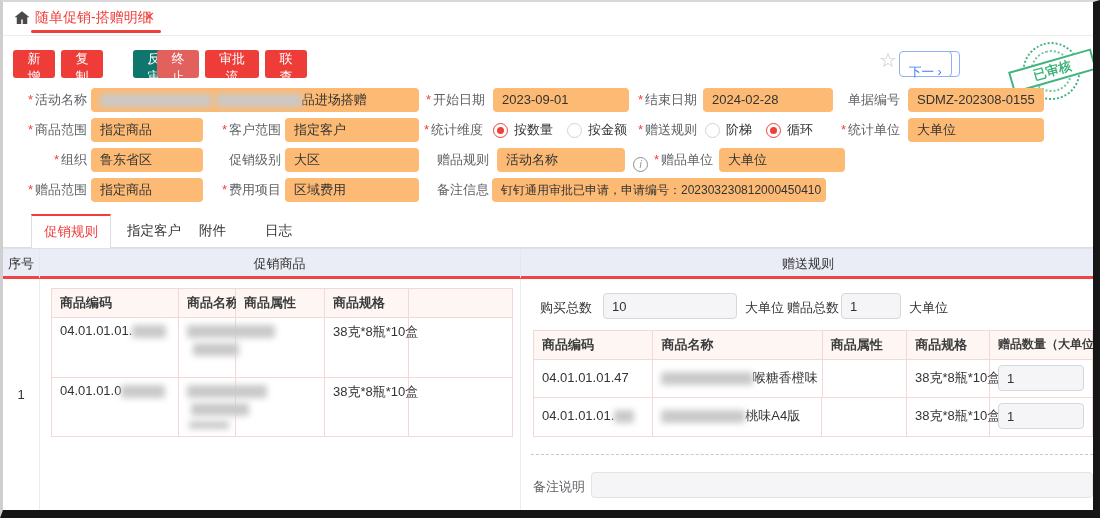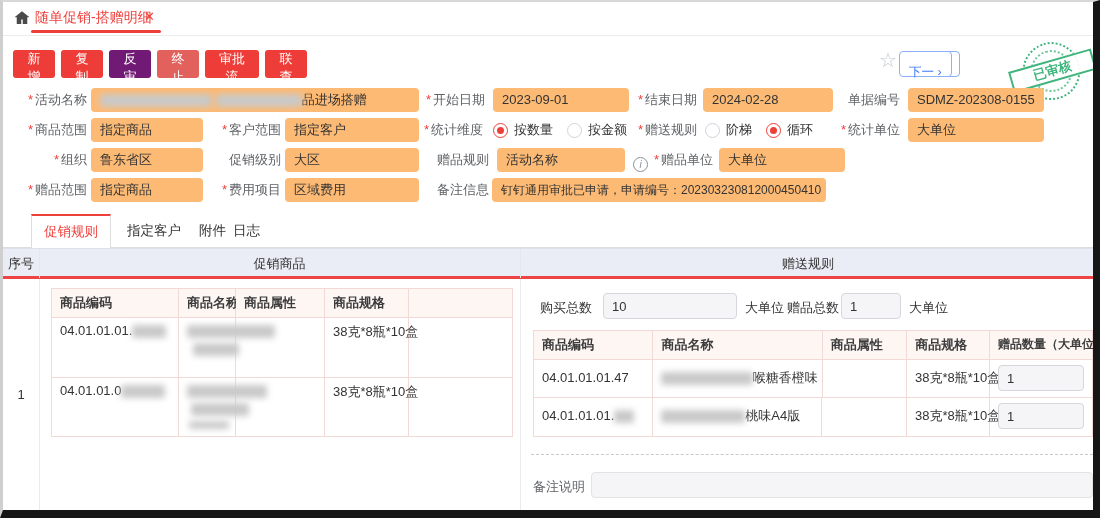--- a/index.html
+++ b/index.html
@@ -13,21 +13,21 @@
   .topbar { position:absolute; left:0; top:0; width:100%; height:34px; background:#fff; border-bottom:1px solid #ececec; }
   .home-ic { position:absolute; left:10px; top:7px; width:18px; height:18px; color:#4a4a4a; }
   .tabtitle { position:absolute; left:32px; top:7px; font-size:14px; color:#ee3f3b; }
   .tabclose { position:absolute; left:141px; top:7px; font-size:13px; font-weight:bold; color:#ee3f3b; cursor:pointer; }
   .tabline { position:absolute; left:28px; top:28px; width:130px; height:3px; background:#ee3f3b; border-radius:2px; }
 
   
   .toolbar { position:absolute; left:0; top:35px; width:100%; height:48px; }
   .tbtn { position:absolute; top:13px; height:28px; border:none; border-radius:3px; color:#fff; font-size:13px;
           font-family:inherit; padding:0 10px; cursor:pointer; }
-  .red { background:#ee3d38; } .orange { background:#701a75; } .mutedred { background:#e2615c; }
+  .red { background:#ee3d38; } .orange { background:#0f766e;margin-left:24px; } .mutedred { background:#e2615c; }
   .star-ic { position:absolute; left:876px; top:11px; font-size:20px; color:#c3c7cf; cursor:pointer; }
   .pgbtn { position:absolute; top:14px; height:26px; background:#fff; border:1px solid #8db0f7; border-radius:4px;
            color:#3e7bfa; font-size:12.5px; font-family:inherit; padding:12px 9px; cursor:pointer; }
   .stamp { position:absolute; left:1008px; top:38px; width:82px; height:66px; transform:rotate(-16deg); color:#41b57e; }
   .stamp .circ { position:absolute; left:12px; top:2px; width:58px; height:58px; border:2px dotted #41b57e; border-radius:50%; }
   .stamp .circ2 { position:absolute; left:20px; top:10px; width:42px; height:42px; border:2px dotted #6cc79b; border-radius:50%; }
   .stamp .band { position:absolute; left:-1px; top:20px; width:86px; height:22px; border:2px solid #41b57e;
                  background:rgba(255,255,255,.92); font-size:13px; font-weight:bold; text-align:center; line-height:18px; }
 
   
@@ -222,21 +222,21 @@
       </div>
     <div class="fg" style="left:489px;top:92px;">
         <div class="fval" style="width:334px;font-size:12px">钉钉通用审批已申请，申请编号：202303230812000450410</div>
       </div>
   </div>
 
   <div class="tabs">
     <div class="tab-active">促销规则</div>
     <div class="tab" style="left:124px">指定客户</div>
     <div class="tab" style="left:196px">附件</div>
-    <div class="tab" style="left:230px">日志</div>
+    <div class="tab" style="left:262px">日志</div>
   </div>
 
   <div class="ohead">
     <div class="hc" style="left:0;width:36px">序号</div>
     <div class="hc" style="left:36px;width:481px">促销商品</div>
     <div class="hc" style="left:517px;width:576px">赠送规则</div>
     <div class="vline" style="left:36px;top:0;height:29px"></div>
     <div class="vline" style="left:517px;top:0;height:29px"></div>
   </div>
 

